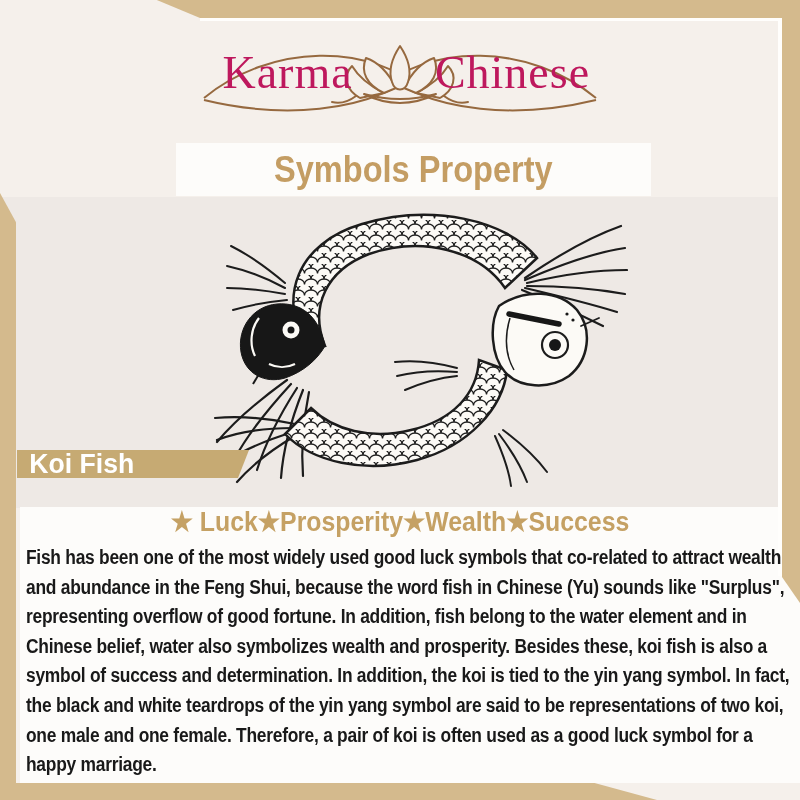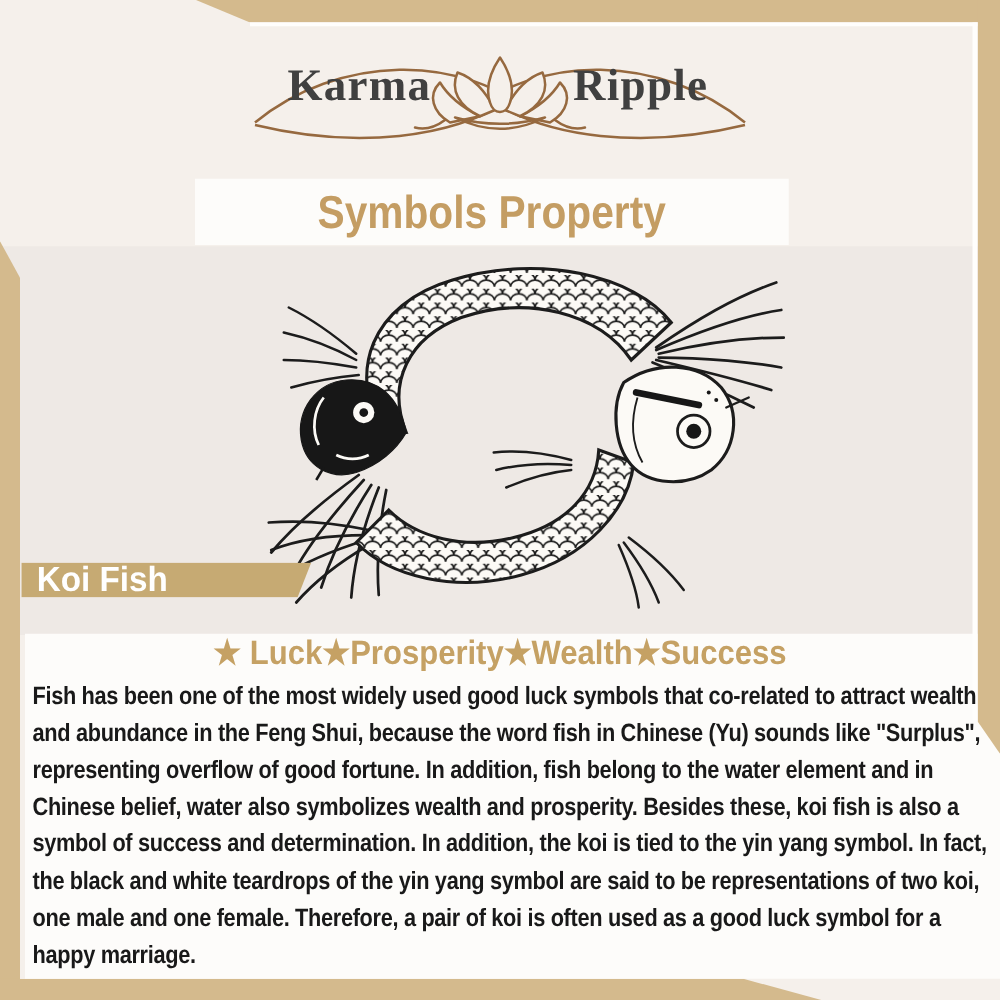--- a/index.html
+++ b/index.html
@@ -6,39 +6,39 @@
   body{
     width:800px;height:800px;position:relative;overflow:hidden;
     background:#f5f0eb;
     font-family:"Liberation Sans",sans-serif;
   }
   .abs{position:absolute;}
 
   
   .band-mid{left:0;top:197px;width:800px;height:311px;background:#eee9e5;}
   .panel-text{left:20px;top:507px;width:780px;height:276px;background:#fdfcfa;}
-  .heading-box{left:156px;top:143px;width:475px;height:53px;background:#fdfcfa;
+  .heading-box{left:176px;top:143px;width:475px;height:53px;background:#fdfcfa;
     display:flex;align-items:center;justify-content:center;}
 
   
   .gold-top{left:0;top:0;width:800px;height:18px;background:#d4ba8d;
     clip-path:polygon(19.6% 0,100% 0,100% 100%,25% 100%);}
   .gold-right{left:782px;top:0;width:18px;height:603px;background:#d4ba8d;
     clip-path:polygon(0 0,100% 0,100% 100%,0 95.7%);}
   .gold-left{left:0;top:193px;width:16px;height:607px;background:#d4ba8d;
     clip-path:polygon(0 0,100% 4.8%,100% 100%,0 100%);}
   .gold-bottom{left:0;top:783px;width:657px;height:17px;background:#d4ba8d;
     clip-path:polygon(0 0,90.5% 0,100% 100%,0 100%);}
   .hairline-top{left:200px;top:18px;width:600px;height:3px;background:#fffefc;}
   .hairline-right{left:778px;top:18px;width:4px;height:558px;background:#fffefc;}
 
   
   .logo-svg{left:170px;top:18px;width:460px;height:105px;}
-  .logo-word{top:50px;font-family:"Liberation Serif",serif;font-size:36px;
-    color:#404040;text-align:center;letter-spacing:1px;line-height:1;font-weight:bold;}
+  .logo-word{top:50px;font-family:"Liberation Serif",serif;font-size:46px;
+    color:#be185d;text-align:center;letter-spacing:1px;line-height:1;}
   .logo-word.left{left:200px;width:175px;}
   .logo-word.right{left:425px;width:175px;}
 
   
   .heading-text{font-size:37px;font-weight:700;color:#c49d63;
     transform:scaleX(.88);white-space:nowrap;letter-spacing:0;}
 
   
   .fish-svg{left:206px;top:198px;width:422px;height:290px;}
 
@@ -85,21 +85,21 @@
     <path d="M 234 70 C 242 54 252 44 264 40 C 270 54 263 67 246 75 Z"></path>
     <path d="M 230 28 C 222 40 218 52 222 64 C 225 74 235 74 238 64 C 242 52 238 40 230 28 Z"></path>
     <path d="M 194 76 Q 230 94 266 76 Q 230 86 194 76 Z"></path>
   </g>
   <g stroke="#96693f" stroke-width="2" fill="none" stroke-linecap="round">
     <path d="M 186 78 C 178 84 170 86 162 84"></path>
     <path d="M 274 78 C 282 84 290 86 298 84"></path>
   </g>
 </svg>
 <div class="abs logo-word left">Karma</div>
-<div class="abs logo-word right">Ripple</div>
+<div class="abs logo-word right">Chinese</div>
 
 <div class="abs heading-box">
   <div class="heading-text">Symbols Property</div>
 </div>
 
 <svg class="abs fish-svg" viewBox="0 0 420 290">
   <defs>
     <pattern id="sc" width="13" height="11" patternUnits="userSpaceOnUse">
       <rect width="13" height="11" fill="#fcfaf6"></rect>
       <path d="M0 4 a6.5 5.5 0 0 1 13 0" fill="none" stroke="#1c1c1c" stroke-width="1.3"></path>

